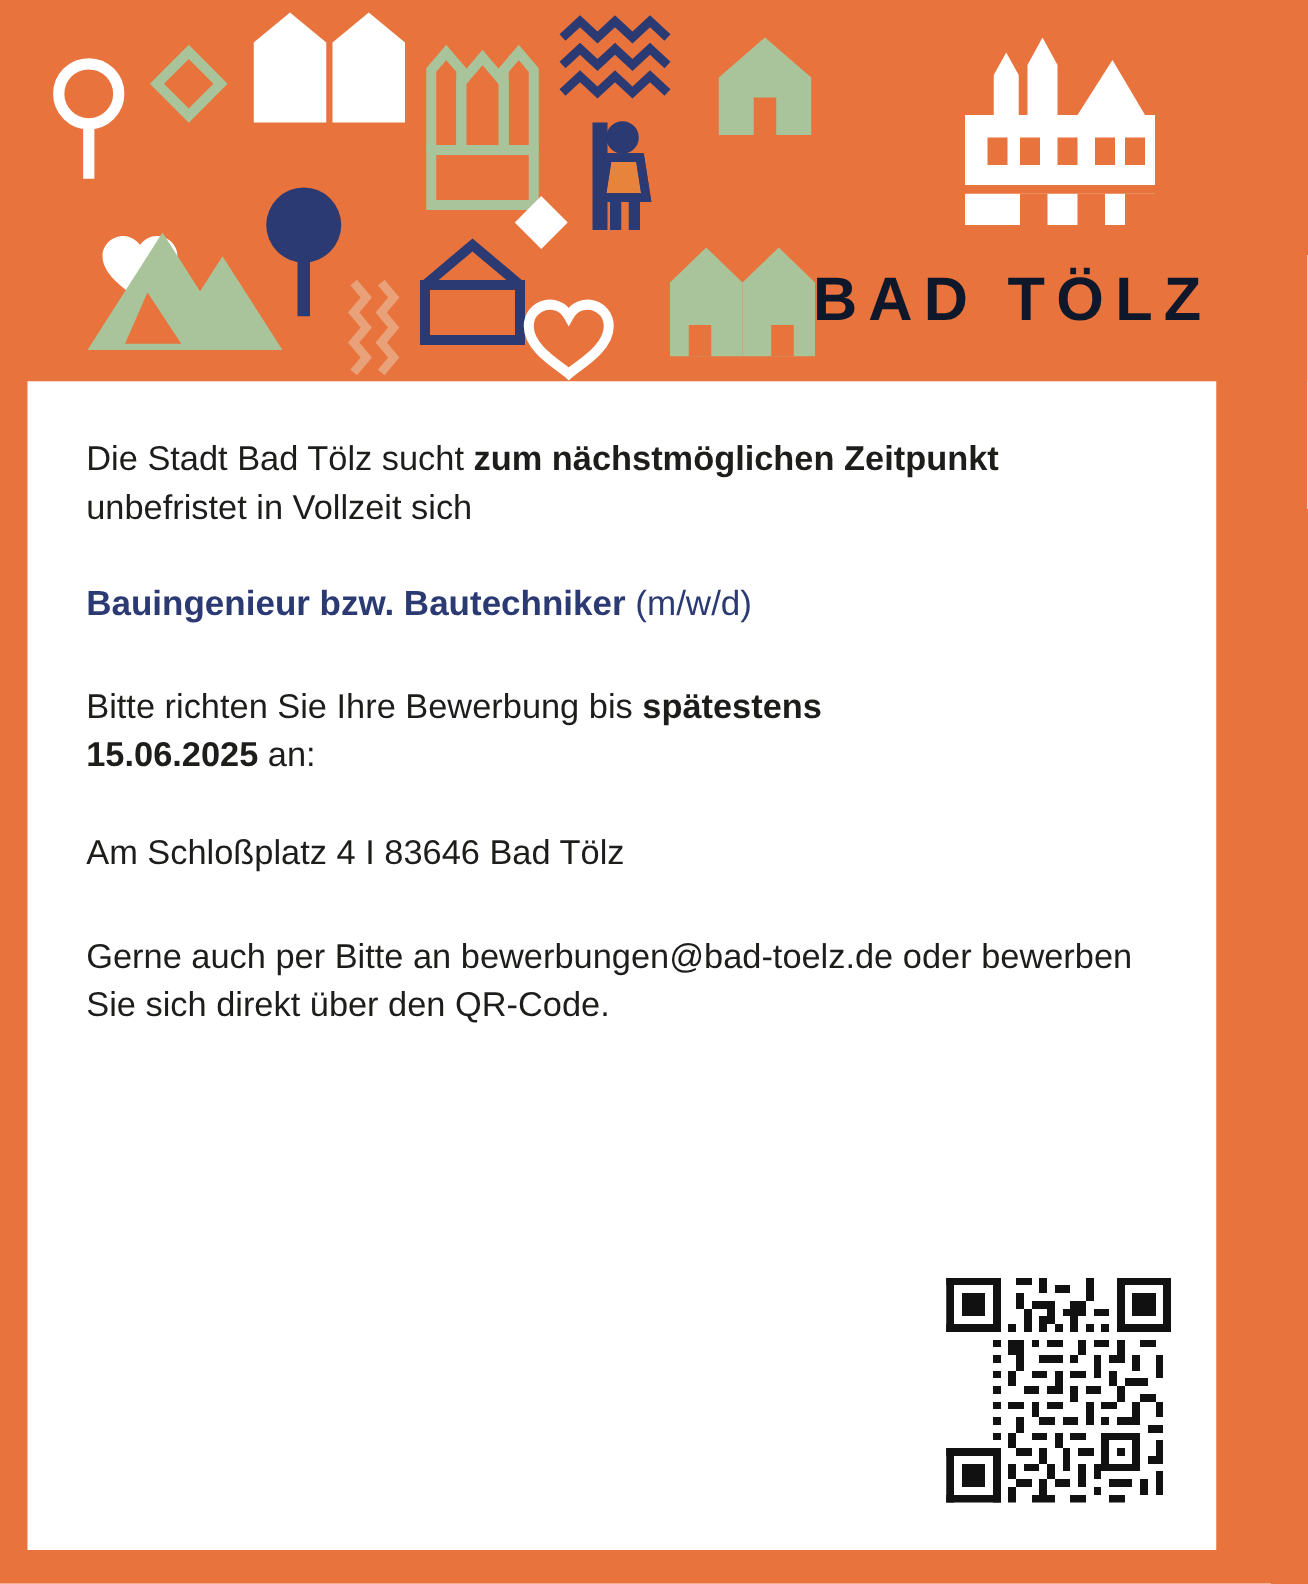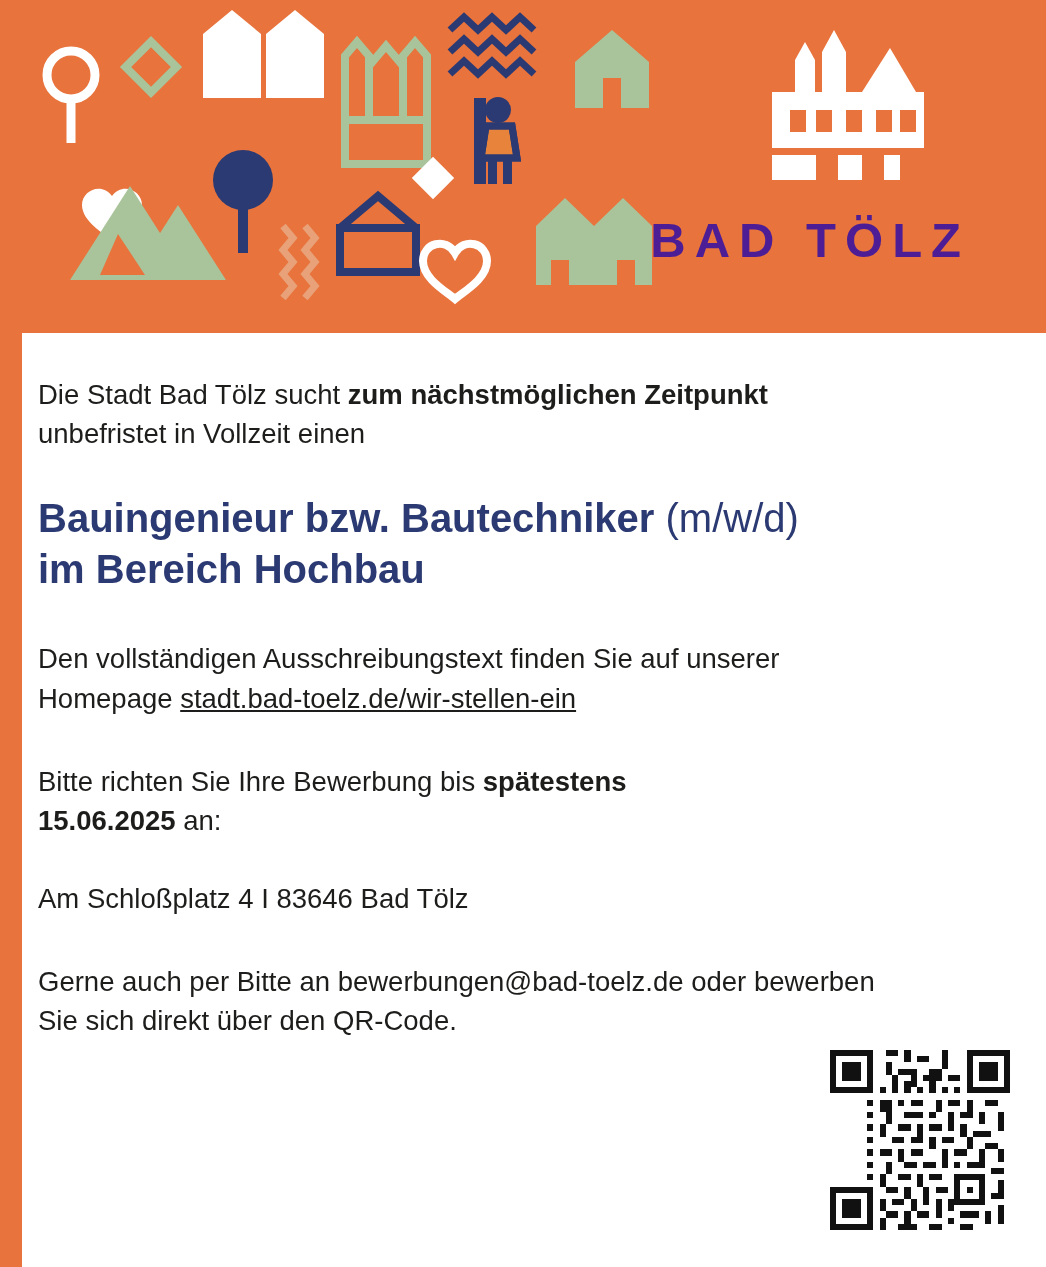--- a/index.html
+++ b/index.html
@@ -28,49 +28,48 @@
   }
   .header svg {
     position: absolute;
     top: 0;
     left: 0;
   }
   .wordmark {
     position: absolute;
     right: 76px;
     top: 216px;
-    color: #4c1d95;
+    color: #0f172a;
     font-size: 49px;
     font-weight: bold;
     letter-spacing: 9px;
     line-height: 1;
     white-space: nowrap;
   }
   
   .card {
     position: absolute;
     left: 22px;
     top: 305px;
-    width: 1024px;
+    width: 951px;
     height: 935px;
     background: #ffffff;
     box-sizing: border-box;
-    padding: 42px 46px 0 16px;
-    margin-top: 28px;
+    padding: 42px 46px 0 47px;
   }
   .txt {
     color: #1d1d1b;
     font-size: 27.5px;
     line-height: 1.42;
   }
   .txt b { font-weight: bold; }
   .intro { margin: 0 0 0 0; }
   .headline {
     color: #2b3a72;
-    font-size: 40px;
+    font-size: 28px;
     font-weight: bold;
     line-height: 1.28;
     margin: 40px 0 0 0;
   }
   .headline .light {
     font-weight: normal;
   }
   .para { margin: 44px 0 0 0; }
   .underline { text-decoration: underline; }
   .contact-title { font-weight: bold; }
@@ -198,32 +197,27 @@
       </g>
     </svg>
 
     <div class="wordmark">BAD TÖLZ</div>
   </div>
 
   <div class="card">
 
     <p class="txt intro">
       <span>Die Stadt Bad Tölz sucht </span><b>zum nächstmöglichen Zeitpunkt</b><br>
-      <span>unbefristet in Vollzeit einen</span>
+      <span>unbefristet in Vollzeit sich</span>
     </p>
 
     <h1 class="headline">
       <span>Bauingenieur bzw. Bautechniker </span><span class="light">(m/w/d)</span><br>
-      <span>im Bereich Hochbau</span>
     </h1>
 
-    <p class="txt para">
-      <span>Den vollständigen Ausschreibungstext finden Sie auf unserer</span><br>
-      <span>Homepage </span><span class="underline">stadt.bad-toelz.de/wir-stellen-ein</span>
-    </p>
 
     <p class="txt para">
       <span>Bitte richten Sie Ihre Bewerbung bis </span><b>spätestens</b><br>
       <b>15.06.2025</b><span> an:</span><br>
       <br>
       <span>Am Schloßplatz 4 I 83646 Bad Tölz</span>
     </p>
 
     <p class="txt para">
       <span>Gerne auch per Bitte an </span><span>bewerbungen@bad-toelz.de</span><span> oder bewerben</span><br>

